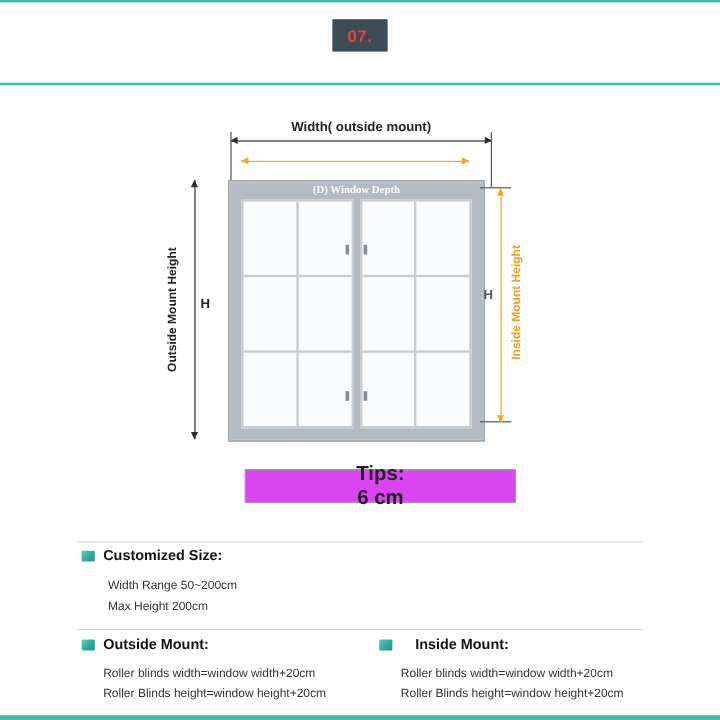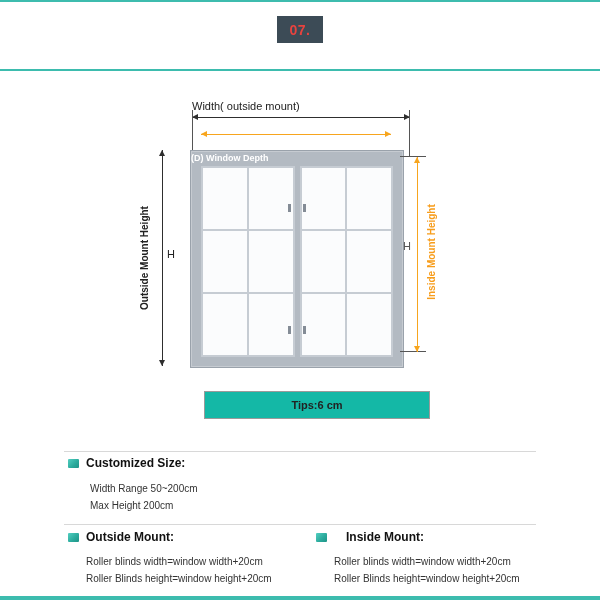--- a/index.html
+++ b/index.html
@@ -25,39 +25,39 @@
   .arrow-v::before{top:0;border-bottom:6px solid #2e2e2e;}
   .arrow-v::after{bottom:0;border-top:6px solid #2e2e2e;}
   .orange.arrow-h{background:#f7a51e;}
   .orange.arrow-h::before{border-right-color:#f7a51e;}
   .orange.arrow-h::after{border-left-color:#f7a51e;}
   .orange.arrow-v{background:#f7a51e;}
   .orange.arrow-v::before{border-bottom-color:#f7a51e;}
   .orange.arrow-v::after{border-top-color:#f7a51e;}
   .tick{position:absolute;background:#555;}
 
-  .dlabel{position:absolute;font-weight:normal;text-align:left;color:#222;}
+  .dlabel{position:absolute;font-weight:bold;text-align:center;color:#222;}
   .vlabel{position:absolute;font-weight:bold;white-space:nowrap;transform:translate(-50%,-50%) rotate(-90deg);font-size:10px;color:#222;}
   .orange-text{color:#f79d1c;}
   .gray-text{color:#555;}
 
   
   .window-frame{position:absolute;left:190px;top:150px;width:212px;height:216px;background:#b3bac2;border:1px solid #9aa2ab;box-shadow:inset 0 0 0 1px rgba(255,255,255,.25);}
-  .depth-bar{position:absolute;left:0;top:0;width:100%;height:15px;color:#fff;font-size:9px;font-weight:bold;text-align:left;line-height:15px;}
+  .depth-bar{position:absolute;left:0;top:0;width:100%;height:15px;color:#fff;font-size:9px;font-weight:bold;text-align:center;line-height:15px;font-family:Liberation Serif, serif;}
   .window-inner{position:absolute;left:10px;top:15px;right:10px;bottom:10px;display:flex;gap:5px;}
   .sash{position:relative;flex:1;background:#fbfcfd;border:2px solid #c6ccd3;}
   .muntin{position:absolute;background:#c6ccd3;}
   .muntin.v{top:0;bottom:0;left:50%;width:2px;margin-left:-1px;}
   .muntin.h{left:0;right:0;height:2px;}
   .muntin.h1{top:calc(33.3% - 1px);}
   .muntin.h2{top:calc(66.6% - 1px);}
   .hinge{position:absolute;width:3px;height:8px;background:#848c96;}
 
   
-  .tips-box{position:absolute;left:204px;top:391px;width:224px;height:26px;border:1px solid #9a9a9a;display:flex;align-items:center;justify-content:center;font-size:11px;color:#222;background:#14b8a6;}
+  .tips-box{position:absolute;left:204px;top:391px;width:224px;height:26px;border:1px solid #9a9a9a;display:flex;align-items:center;justify-content:center;font-size:17px;color:#222;background:#d946ef;flex-direction:column;}
   .tips-box .b{font-weight:bold;}
 
   .divider{position:absolute;left:64px;width:472px;height:1px;background:#d8d8d8;}
   .bullet{position:absolute;width:11px;height:9px;border-radius:1px;background:linear-gradient(135deg,#52cfc1 0%,#2aa99b 60%,#1f9488 100%);}
   .sec-title{position:absolute;font-size:12px;font-weight:bold;color:#111;}
   .sec-line{position:absolute;font-size:10px;color:#333;}
 </style>
 </head>
 <body>
 

